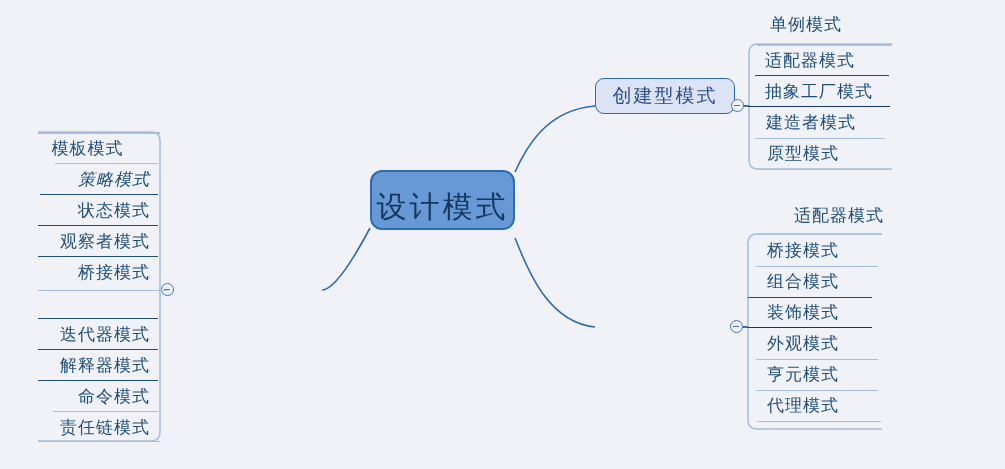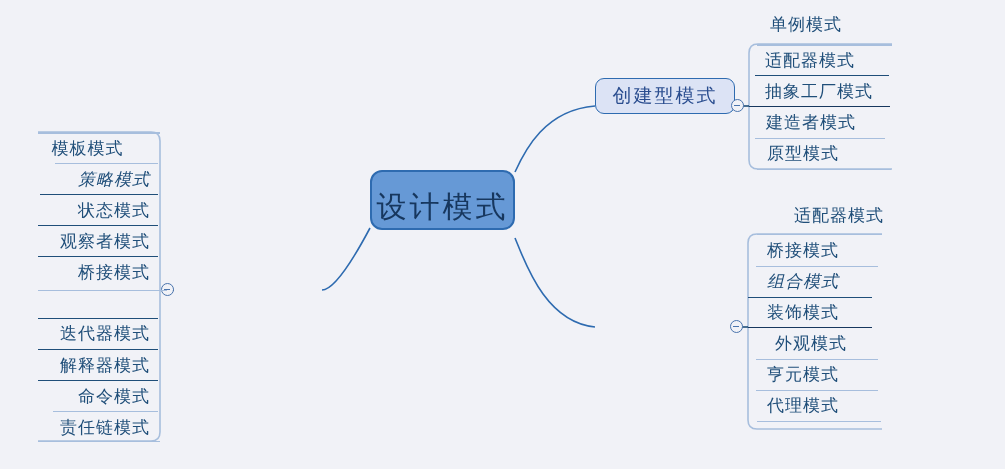--- a/index.html
+++ b/index.html
@@ -151,31 +151,31 @@
   <div class="leaf leaf-right" style="left:794px; top:207px;">
     <span>适配器模式</span>
   </div>
   <div class="underline" style="left:757px; top:234px; width:125px; border-top-width:1.8px; border-top-color:#a7bedd;"></div>
 
   <div class="leaf leaf-right" style="left:767px; top:242px;">
     <span>桥接模式</span>
   </div>
   <div class="underline" style="left:756px; top:266px; width:122px; border-top-width:1.6px; border-top-color:#a7bedd;"></div>
 
-  <div class="leaf leaf-right" style="left:767px; top:273px;font-style:italic;">
+  <div class="leaf leaf-right" style="left:767px; top:273px;">
     <span>组合模式</span>
   </div>
   <div class="underline" style="left:748px; top:297px; width:124px; border-top-width:1.6px; border-top-color:#1f4e79;"></div>
 
   <div class="leaf leaf-right" style="left:767px; top:304px;">
     <span>装饰模式</span>
   </div>
   <div class="underline" style="left:748px; top:327px; width:124px; border-top-width:1.8px; border-top-color:#17375e;"></div>
 
-  <div class="leaf leaf-right" style="left:767px; top:335px;margin-left:8px;">
+  <div class="leaf leaf-right" style="left:767px; top:335px;">
     <span>外观模式</span>
   </div>
   <div class="underline" style="left:756px; top:359px; width:122px; border-top-width:1.6px; border-top-color:#a7bedd;"></div>
 
   <div class="leaf leaf-right" style="left:767px; top:366px;">
     <span>亨元模式</span>
   </div>
   <div class="underline" style="left:756px; top:390px; width:122px; border-top-width:1.8px; border-top-color:#a7bedd;"></div>
 
   <div class="leaf leaf-right" style="left:767px; top:397px;">
@@ -207,21 +207,21 @@
   </div>
   <div class="underline" style="left:38px; top:256px; width:120px; border-top-width:1.6px; border-top-color:#1f4e79;"></div>
 
   <div class="leaf leaf-left" style="left:25px; top:264px; width:125px;">
     <span>桥接模式</span>
   </div>
   <div class="underline" style="left:38px; top:290px; width:129px; border-top-width:1.8px; border-top-color:#a7bedd;"></div>
 
   <div class="underline" style="left:38px; top:318px; width:120px; border-top-width:1.6px; border-top-color:#1f4e79;"></div>
 
-  <div class="leaf leaf-left" style="left:25px; top:326px; width:125px;font-family:Liberation Mono, monospace;">
+  <div class="leaf leaf-left" style="left:25px; top:326px; width:125px;">
     <span>迭代器模式</span>
   </div>
   <div class="underline" style="left:38px; top:349px; width:120px; border-top-width:1.6px; border-top-color:#1f4e79;"></div>
 
   <div class="leaf leaf-left" style="left:25px; top:357px; width:125px;">
     <span>解释器模式</span>
   </div>
   <div class="underline" style="left:38px; top:380px; width:120px; border-top-width:1.6px; border-top-color:#1f4e79;"></div>
 
   <div class="leaf leaf-left" style="left:25px; top:388px; width:125px;">

